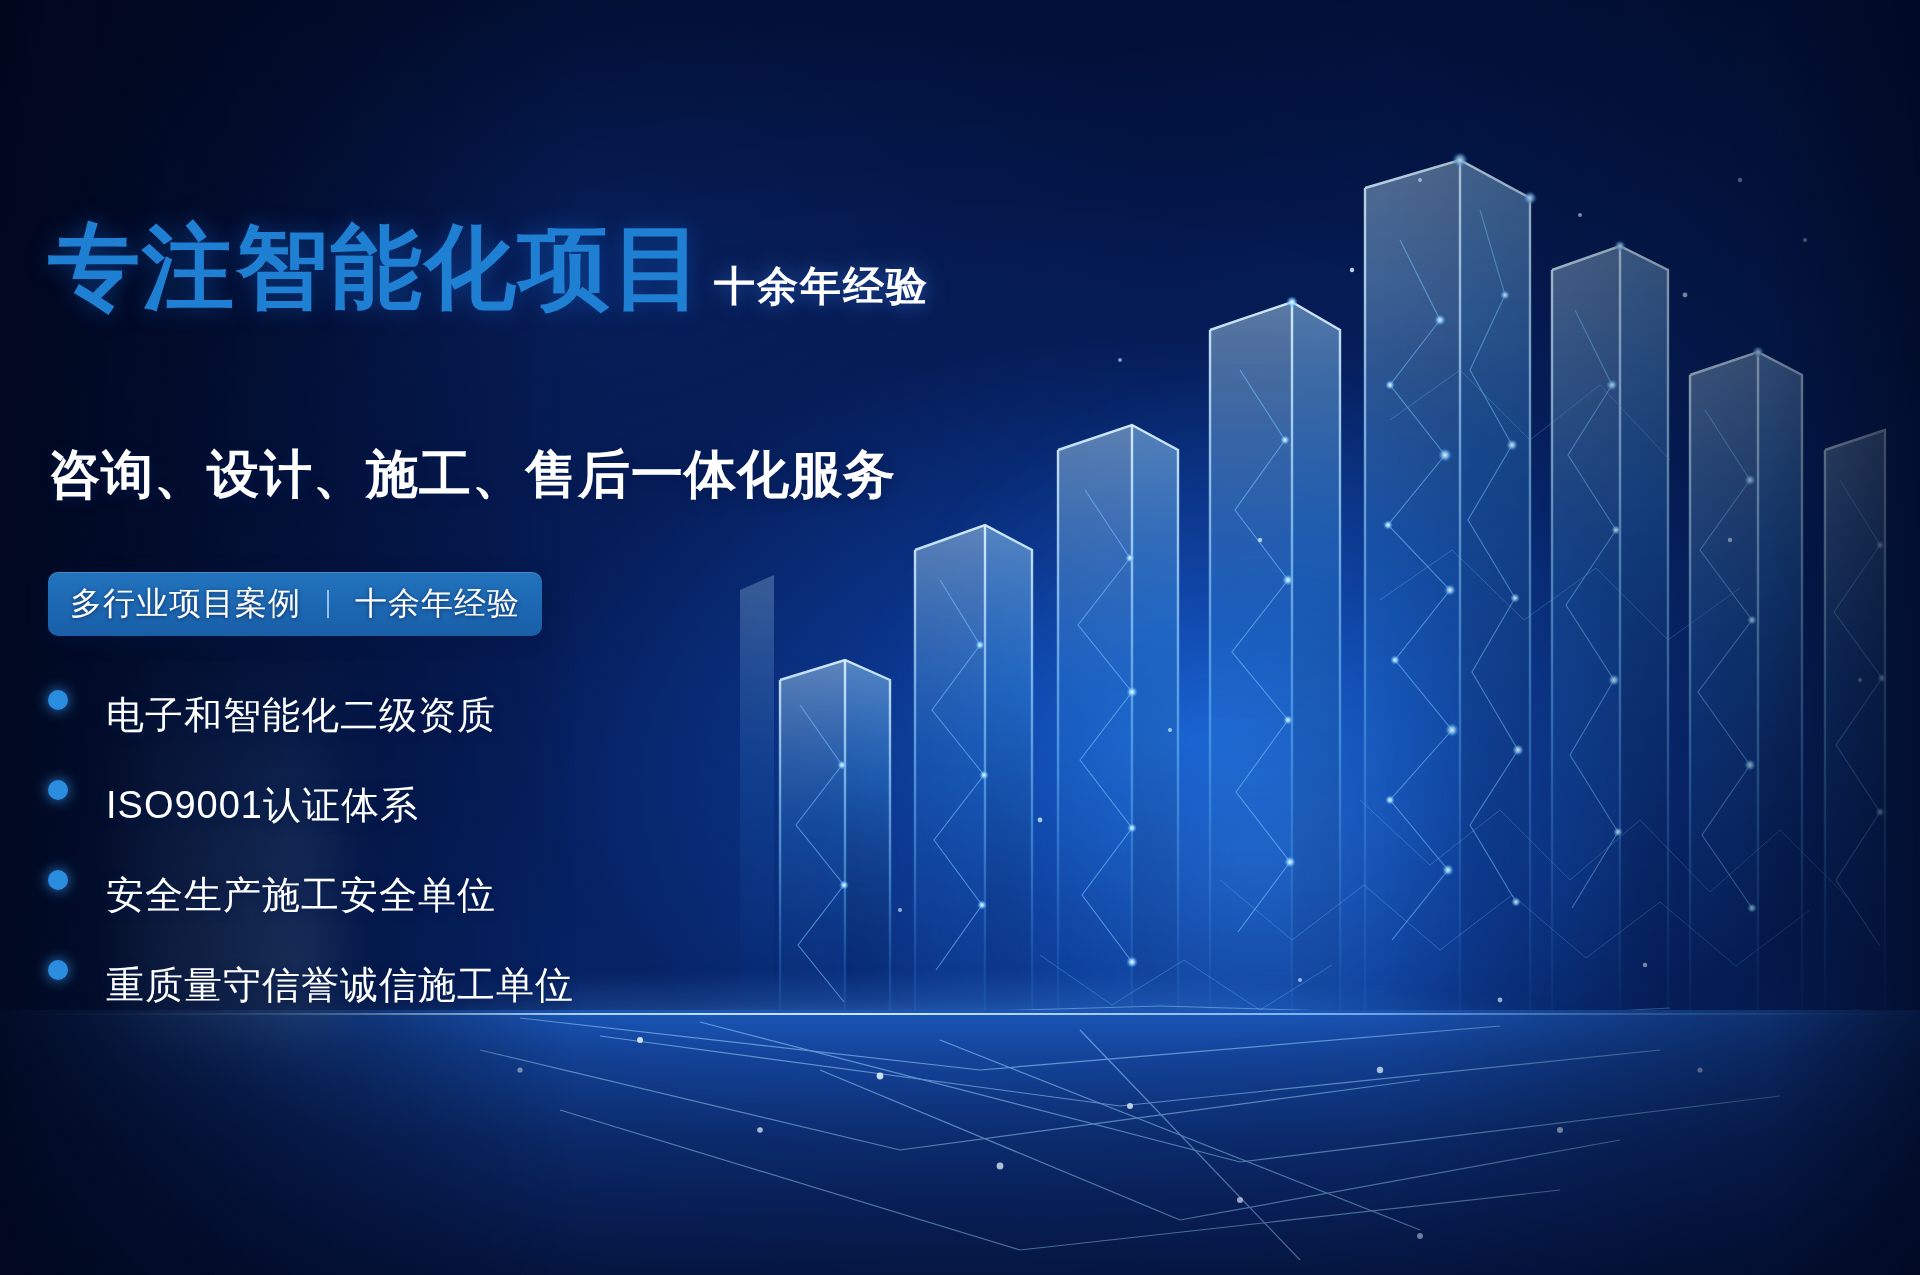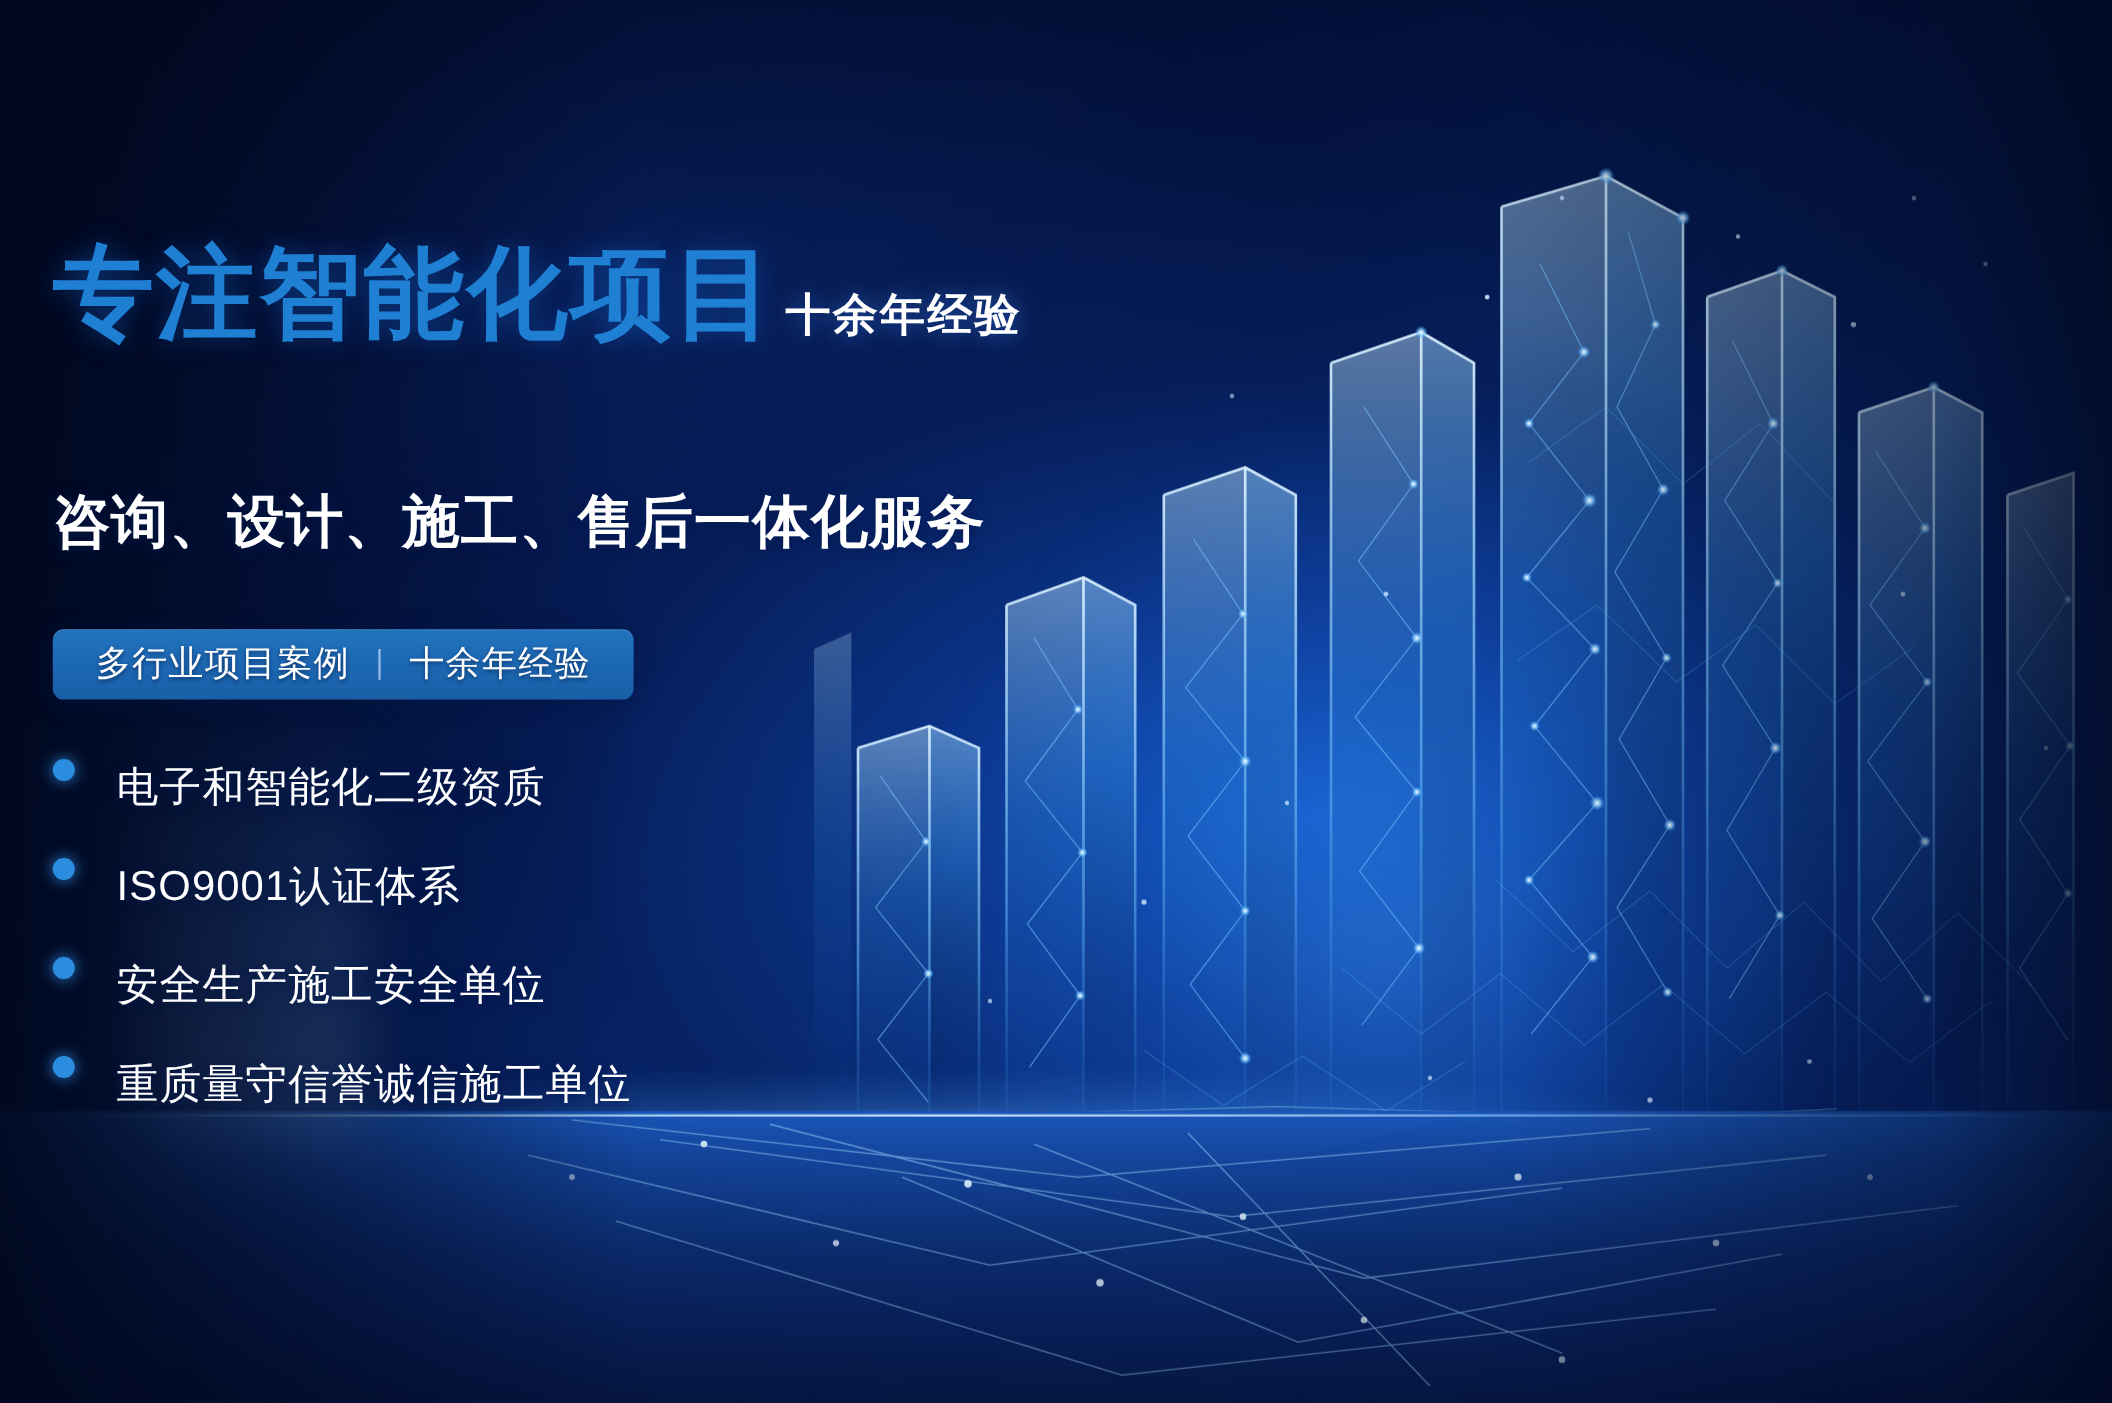--- a/index.html
+++ b/index.html
@@ -81,21 +81,21 @@
     position:absolute;left:48px;top:440px;
     font-size:52px;font-weight:bold;color:#ffffff;letter-spacing:1px;
     white-space:nowrap;
     text-shadow:0 2px 12px rgba(4,25,80,0.9);
     text-align:center;
   }
 
   .pill{
     position:absolute;left:48px;top:572px;
     display:flex;align-items:center;
-    height:64px;padding:0 39px;
+    height:64px;padding:0 22px;
     border-radius:10px;
     background:linear-gradient(180deg,#2273bd 0%, #1d68b3 50%, #195fa8 100%);
     box-shadow:0 4px 18px rgba(3,22,70,0.55), inset 0 1px 0 rgba(255,255,255,0.16);
     white-space:nowrap;
   }
   .pill-text{
     font-size:32px;color:#ffffff;letter-spacing:1px;
     text-shadow:0 1px 4px rgba(0,20,60,0.6);
   }
   .pill-sep{

